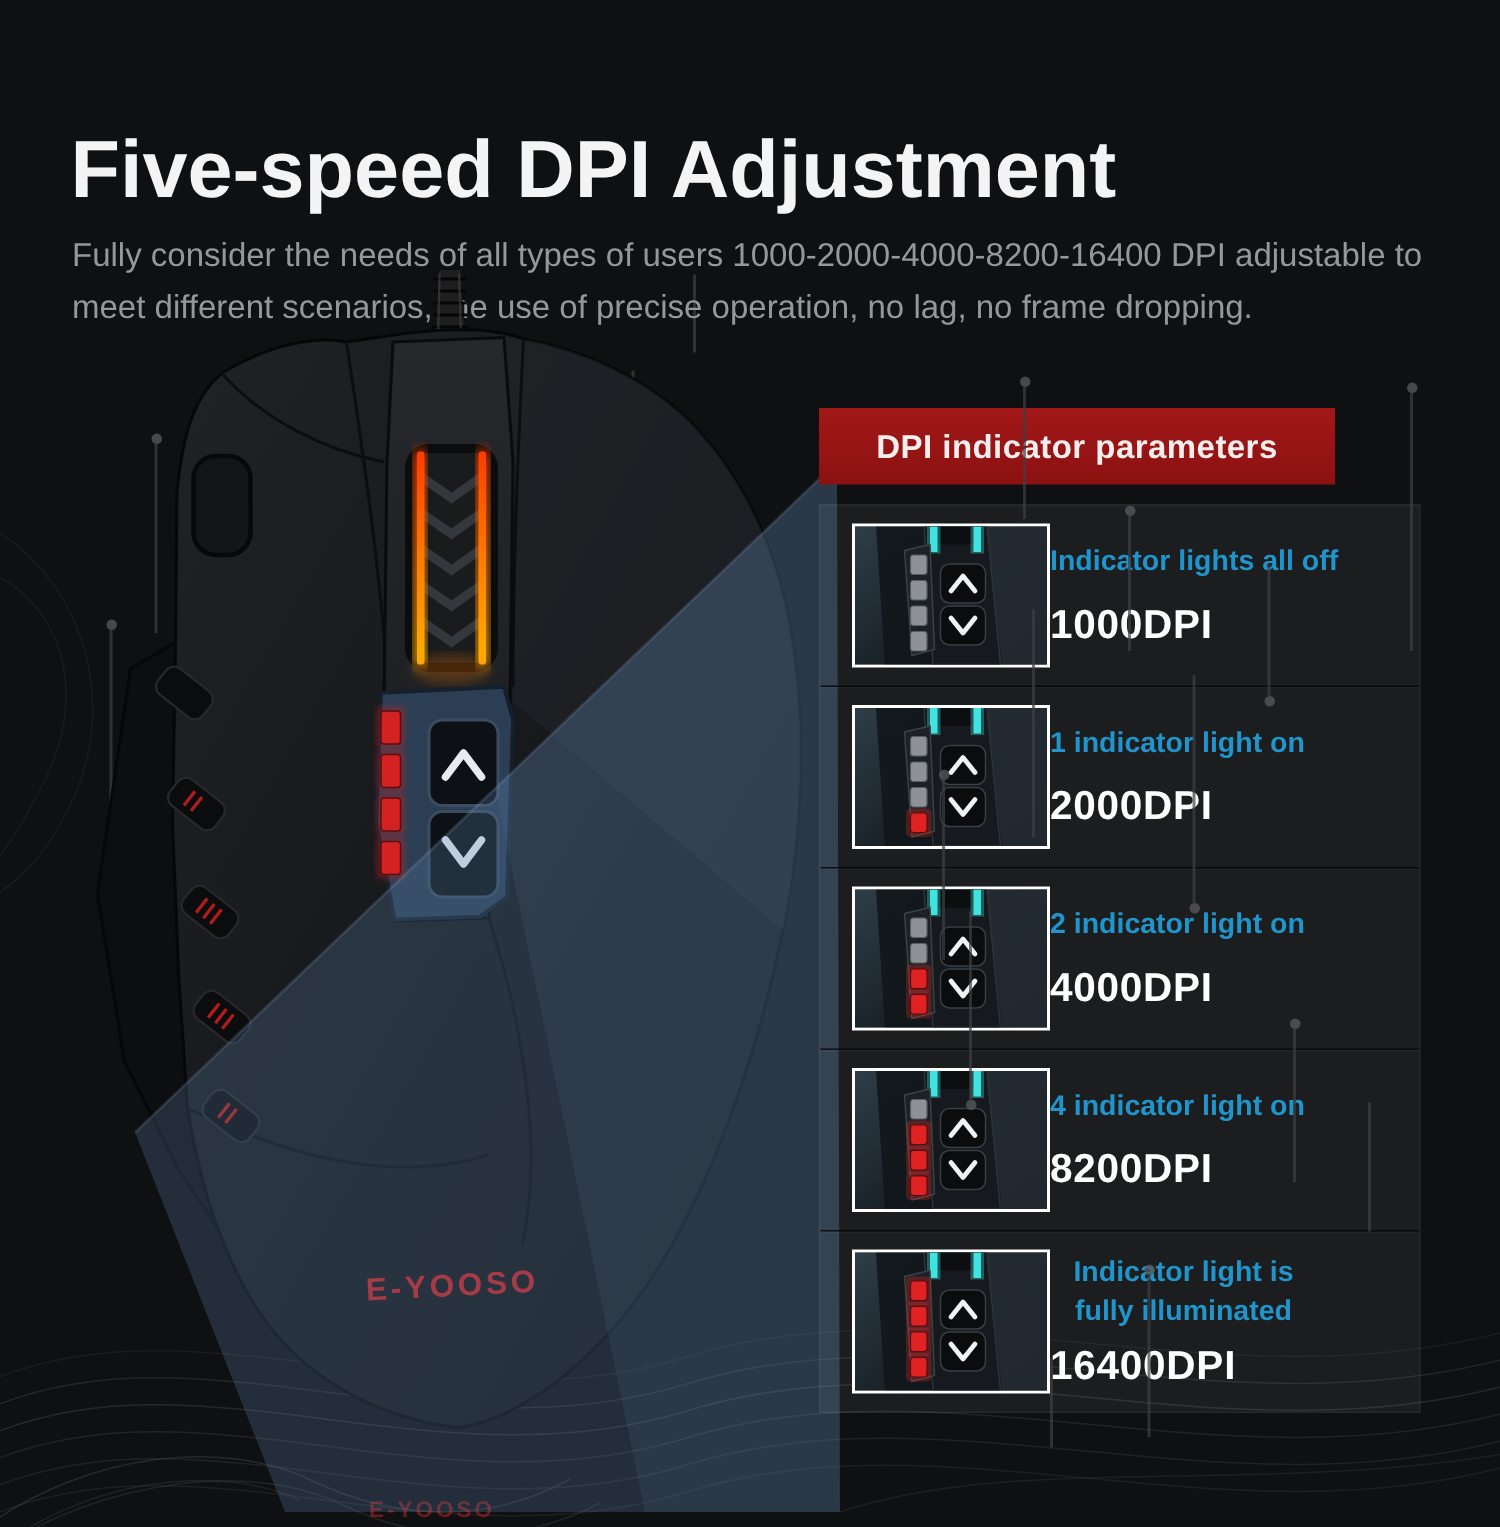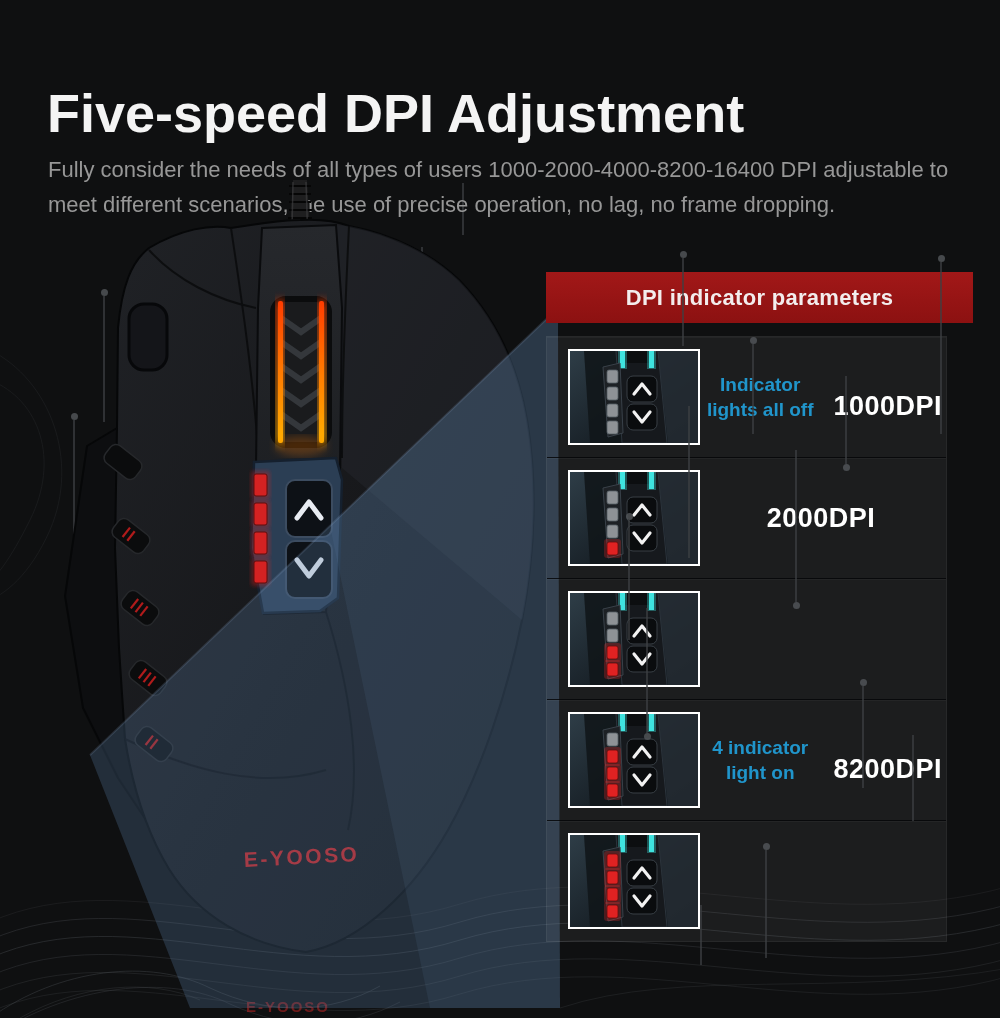--- a/index.html
+++ b/index.html
@@ -1,28 +1,28 @@
 <!DOCTYPE html>
 <html><head>
 <meta charset="utf-8">
 <style>
   html,body{margin:0;padding:0;background:#0b0c0d;}
   .page{position:relative;width:1000px;height:1018px;background:#0f1011;overflow:hidden;
         font-family:"Liberation Sans",sans-serif;padding-left:33px;}
   .title{position:absolute;left:47px;top:46px;font-size:54px;font-weight:700;color:#f4f4f4;z-index:2;}
   .desc{position:absolute;left:48px;top:130px;width:905px;font-size:22px;line-height:1.6;color:#979797;z-index:2;}
-  .panel-header{position:absolute;left:546px;top:272px;width:427px;height:51px;
+  .panel-header{position:absolute;left:546px;top:272px;width:344px;height:51px;
         background:linear-gradient(180deg,#a21818,#8c1111);display:flex;align-items:center;justify-content:center;z-index:2;}
   .panel-header span{position:relative;z-index:4;font-size:22px;font-weight:700;color:#f3eded;letter-spacing:.3px;}
   .panel-rows{position:absolute;left:546px;top:336px;width:401px;z-index:2;border:1px solid rgba(255,255,255,.10);box-sizing:border-box;}
   .panel-row{position:relative;height:120px;display:flex;align-items:center;background:rgba(255,255,255,.055);
         border-bottom:1px solid rgba(5,6,8,.85);box-shadow:inset 0 1px 0 rgba(255,255,255,.04);}
   .panel-row:last-child{border-bottom:none;}
   .thumb{position:relative;z-index:5;margin-left:21px;border:2px solid #ffffff;line-height:0;background:#10161b;}
-  .row-text{position:relative;z-index:5;flex:1;display:flex;flex-direction:row;align-items:flex-end;justify-content:center;gap:13px;padding-right:4px;}
+  .row-text{position:relative;z-index:5;flex:1;display:flex;flex-direction:column;align-items:flex-start;justify-content:center;gap:13px;padding-right:4px;}
   .row-label{font-size:19px;font-weight:700;color:#2095cb;text-align:center;line-height:1.32;}
   .panel-row:nth-child(5) .row-text{gap:8px;}
   .panel-row:nth-child(5) .row-label{max-width:178px;}
   .row-value{font-size:27px;font-weight:700;color:#ffffff;letter-spacing:.5px;}
   .mouse{position:absolute;left:30px;top:128px;z-index:2;}
   .waves{position:absolute;left:0;top:818px;z-index:1;}
   .waves2{position:absolute;left:0;top:340px;z-index:1;}
   .decor-layer{position:absolute;inset:0;pointer-events:none;}
   .decor-back{z-index:1;}
   .decor-front{z-index:3;}
@@ -278,20 +278,21 @@
             <rect x="37" y="36" width="11" height="13" rx="2" fill="#8e9296" stroke="#556066" stroke-width="0.8"></rect>
             <rect x="37" y="53" width="11" height="13" rx="2" fill="#8e9296" stroke="#556066" stroke-width="0.8"></rect>
             <rect x="34" y="67" width="17" height="19" rx="3" fill="#ff2a2a" opacity="0.25"></rect>
             <rect x="37" y="70" width="11" height="13" rx="2" fill="#e02222" stroke="#5f0c0c" stroke-width="0.8"></rect>
     <rect x="57" y="25" width="30" height="26" rx="6" fill="#0a0c0e" stroke="#383f45"></rect>
     <path d="M 64,43 L 72,33 L 80,43" stroke="#f2f2f2" stroke-width="3.2" fill="none" stroke-linecap="round" stroke-linejoin="round"></path>
     <rect x="57" y="53" width="30" height="26" rx="6" fill="#0a0c0e" stroke="#383f45"></rect>
     <path d="M 64,61 L 72,71 L 80,61" stroke="#f2f2f2" stroke-width="3.2" fill="none" stroke-linecap="round" stroke-linejoin="round"></path>
   </svg></div>
         <div class="row-text">
+          <div class="row-label">1 indicator light on</div>
           <div class="row-value">2000DPI</div>
         </div>
       </div>
       <div class="panel-row">
         <div class="thumb"><svg viewBox="0 0 128 92" width="128" height="92">
     <defs>
               <linearGradient id="tg2" x1="0" y1="0" x2="1" y2="1">
       <stop offset="0" stop-color="#2e3d47"></stop>
                 <stop offset="0.55" stop-color="#1a232a"></stop>
                 <stop offset="1" stop-color="#10161b"></stop>
@@ -311,20 +312,24 @@
             <rect x="37" y="36" width="11" height="13" rx="2" fill="#8e9296" stroke="#556066" stroke-width="0.8"></rect>
             <rect x="34" y="50" width="17" height="19" rx="3" fill="#ff2a2a" opacity="0.25"></rect>
             <rect x="37" y="53" width="11" height="13" rx="2" fill="#e02222" stroke="#5f0c0c" stroke-width="0.8"></rect>
             <rect x="34" y="67" width="17" height="19" rx="3" fill="#ff2a2a" opacity="0.25"></rect>
             <rect x="37" y="70" width="11" height="13" rx="2" fill="#e02222" stroke="#5f0c0c" stroke-width="0.8"></rect>
     <rect x="57" y="25" width="30" height="26" rx="6" fill="#0a0c0e" stroke="#383f45"></rect>
     <path d="M 64,43 L 72,33 L 80,43" stroke="#f2f2f2" stroke-width="3.2" fill="none" stroke-linecap="round" stroke-linejoin="round"></path>
     <rect x="57" y="53" width="30" height="26" rx="6" fill="#0a0c0e" stroke="#383f45"></rect>
     <path d="M 64,61 L 72,71 L 80,61" stroke="#f2f2f2" stroke-width="3.2" fill="none" stroke-linecap="round" stroke-linejoin="round"></path>
   </svg></div>
+        <div class="row-text">
+          <div class="row-label">2 indicator light on</div>
+          <div class="row-value">4000DPI</div>
+        </div>
       </div>
       <div class="panel-row">
         <div class="thumb"><svg viewBox="0 0 128 92" width="128" height="92">
     <defs>
               <linearGradient id="tg3" x1="0" y1="0" x2="1" y2="1">
       <stop offset="0" stop-color="#2e3d47"></stop>
                 <stop offset="0.55" stop-color="#1a232a"></stop>
                 <stop offset="1" stop-color="#10161b"></stop>
     </linearGradient>
             </defs>
@@ -380,20 +385,24 @@
             <rect x="37" y="36" width="11" height="13" rx="2" fill="#e02222" stroke="#5f0c0c" stroke-width="0.8"></rect>
             <rect x="34" y="50" width="17" height="19" rx="3" fill="#ff2a2a" opacity="0.25"></rect>
             <rect x="37" y="53" width="11" height="13" rx="2" fill="#e02222" stroke="#5f0c0c" stroke-width="0.8"></rect>
             <rect x="34" y="67" width="17" height="19" rx="3" fill="#ff2a2a" opacity="0.25"></rect>
             <rect x="37" y="70" width="11" height="13" rx="2" fill="#e02222" stroke="#5f0c0c" stroke-width="0.8"></rect>
     <rect x="57" y="25" width="30" height="26" rx="6" fill="#0a0c0e" stroke="#383f45"></rect>
     <path d="M 64,43 L 72,33 L 80,43" stroke="#f2f2f2" stroke-width="3.2" fill="none" stroke-linecap="round" stroke-linejoin="round"></path>
     <rect x="57" y="53" width="30" height="26" rx="6" fill="#0a0c0e" stroke="#383f45"></rect>
     <path d="M 64,61 L 72,71 L 80,61" stroke="#f2f2f2" stroke-width="3.2" fill="none" stroke-linecap="round" stroke-linejoin="round"></path>
   </svg></div>
+        <div class="row-text">
+          <div class="row-label">Indicator light is fully illuminated</div>
+          <div class="row-value">16400DPI</div>
+        </div>
       </div>
     </div>
 
   <div class="decor-layer decor-front">
       <div class="decor-line" style="left: 682px; top: 258px; height: 88px;"></div>
       <div class="decor-dot" style="left: 679.5px; top: 251px;"></div>
       <div class="decor-line" style="left: 940px; top: 262px; height: 172px;"></div>
       <div class="decor-dot" style="left: 937.5px; top: 255px;"></div>
       <div class="decor-line" style="left: 752px; top: 344px; height: 90px;"></div>
       <div class="decor-dot" style="left: 749.5px; top: 337px;"></div>

